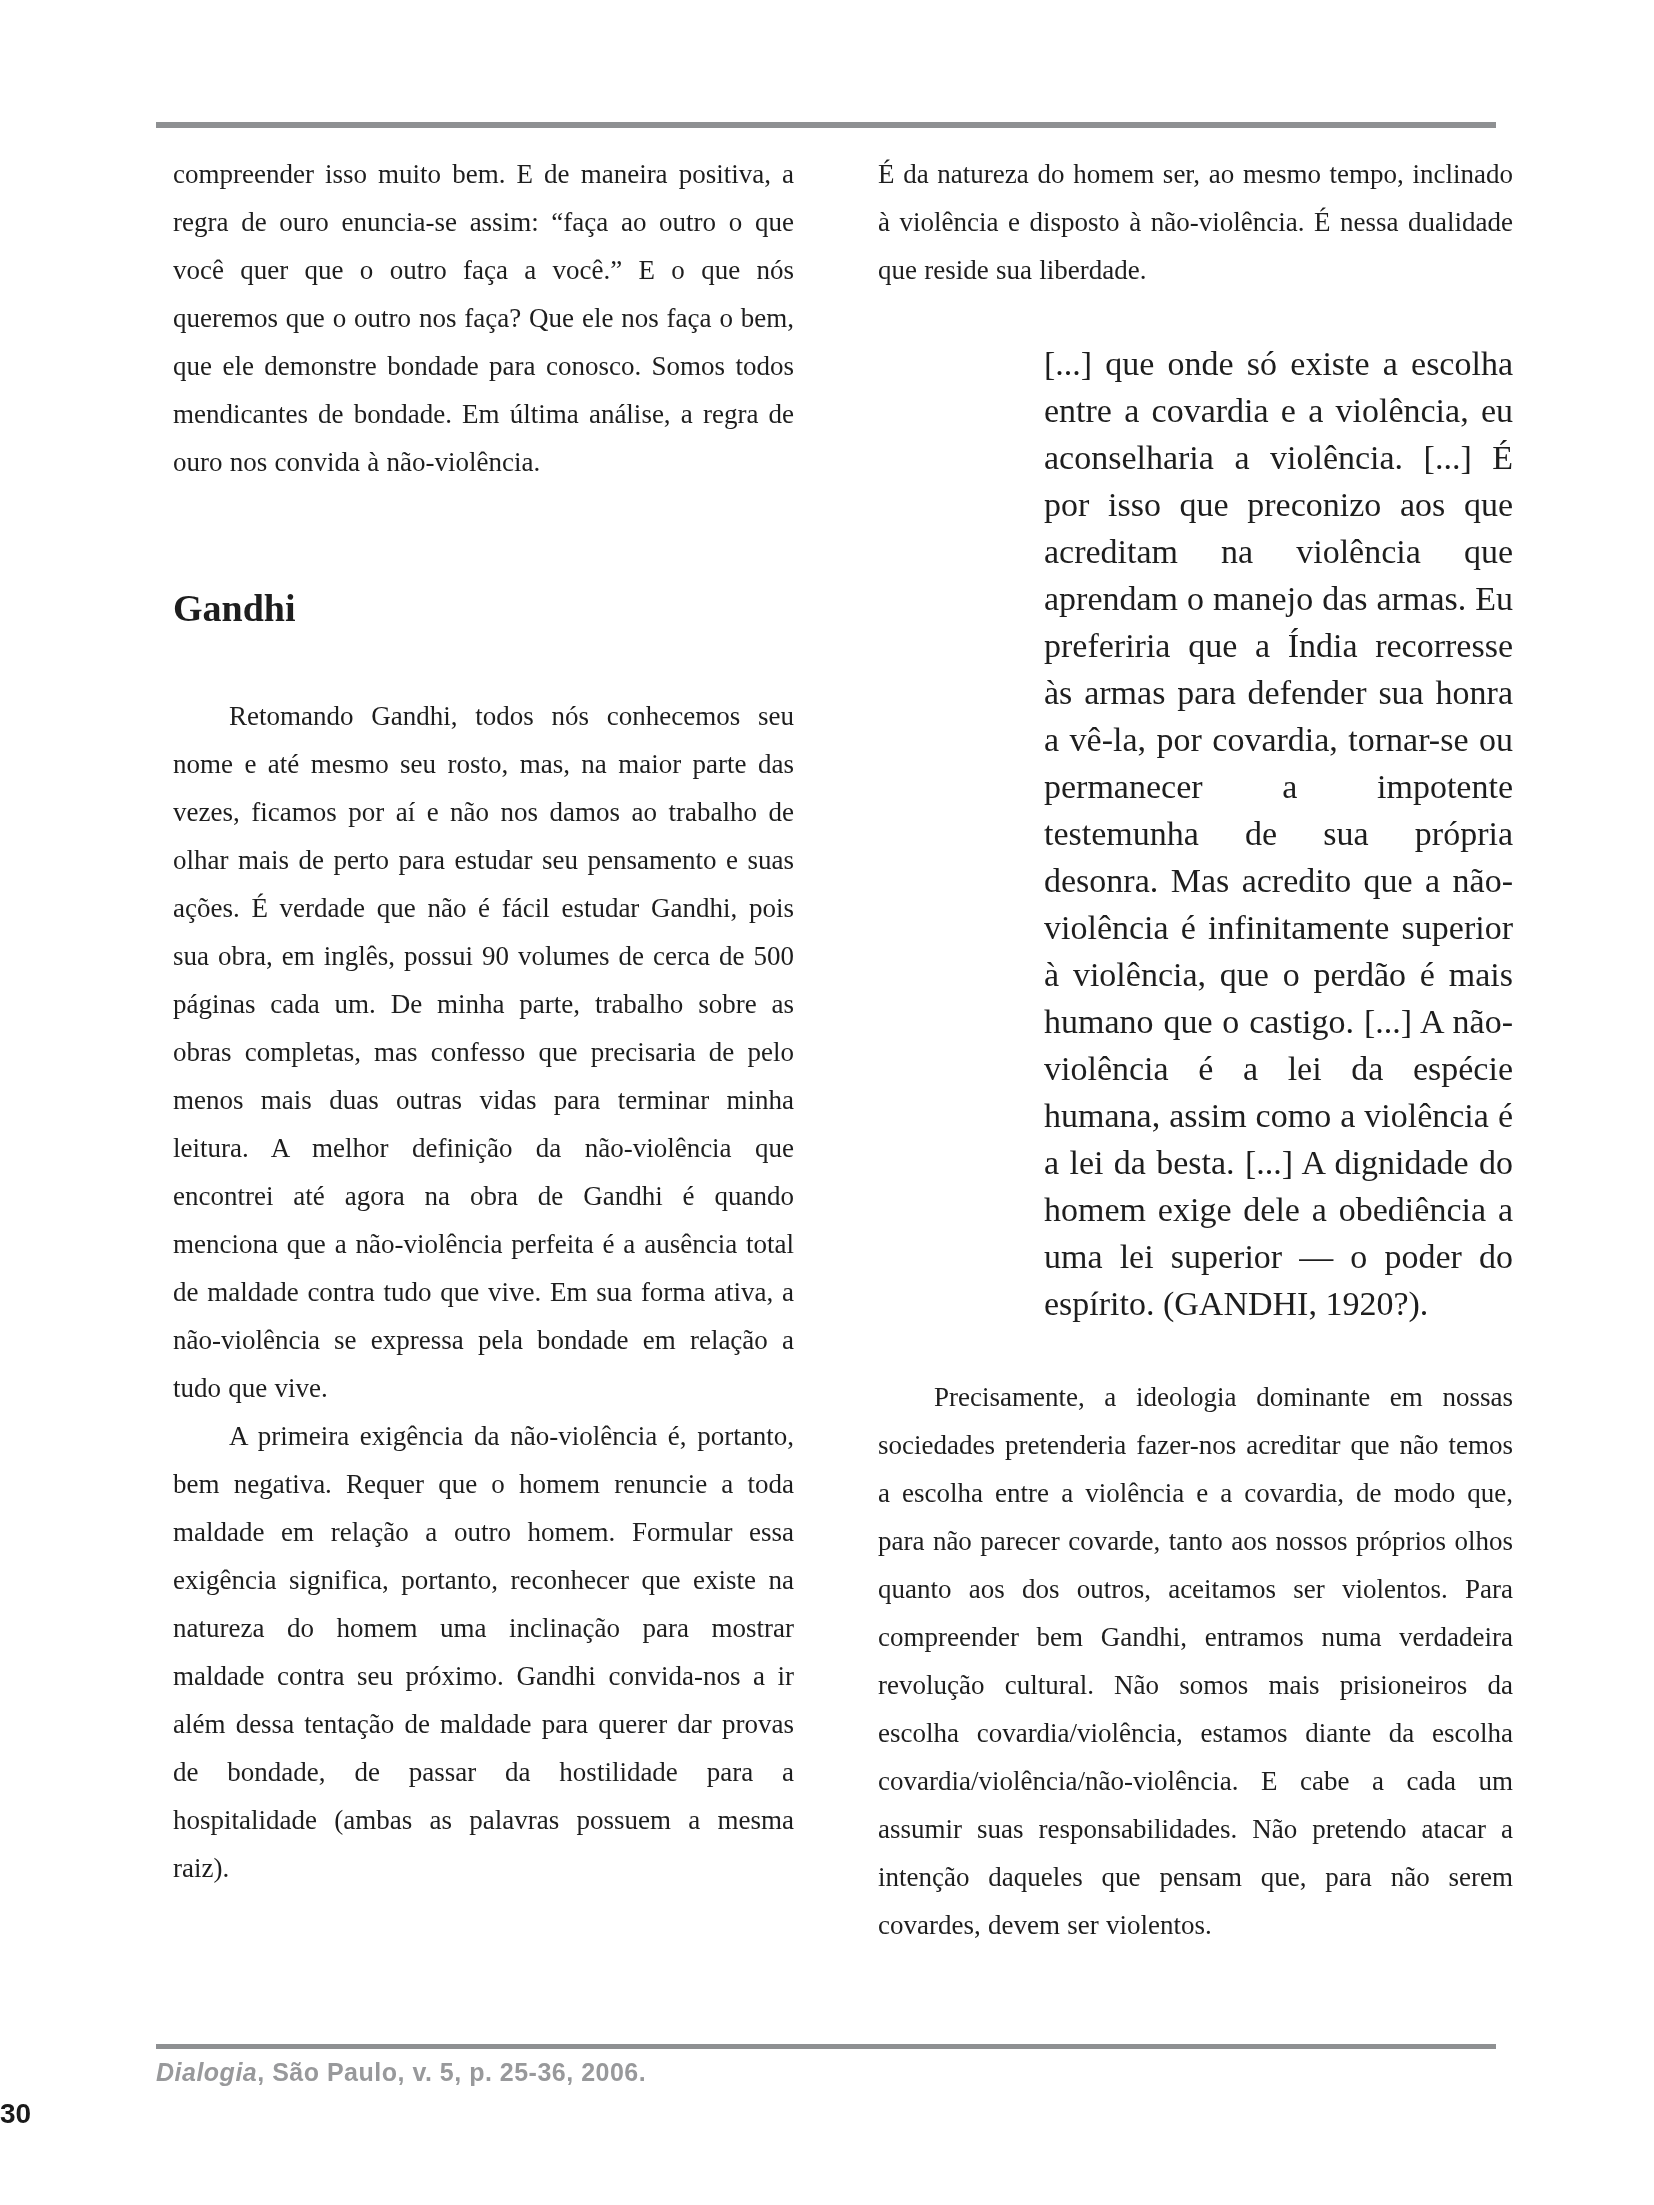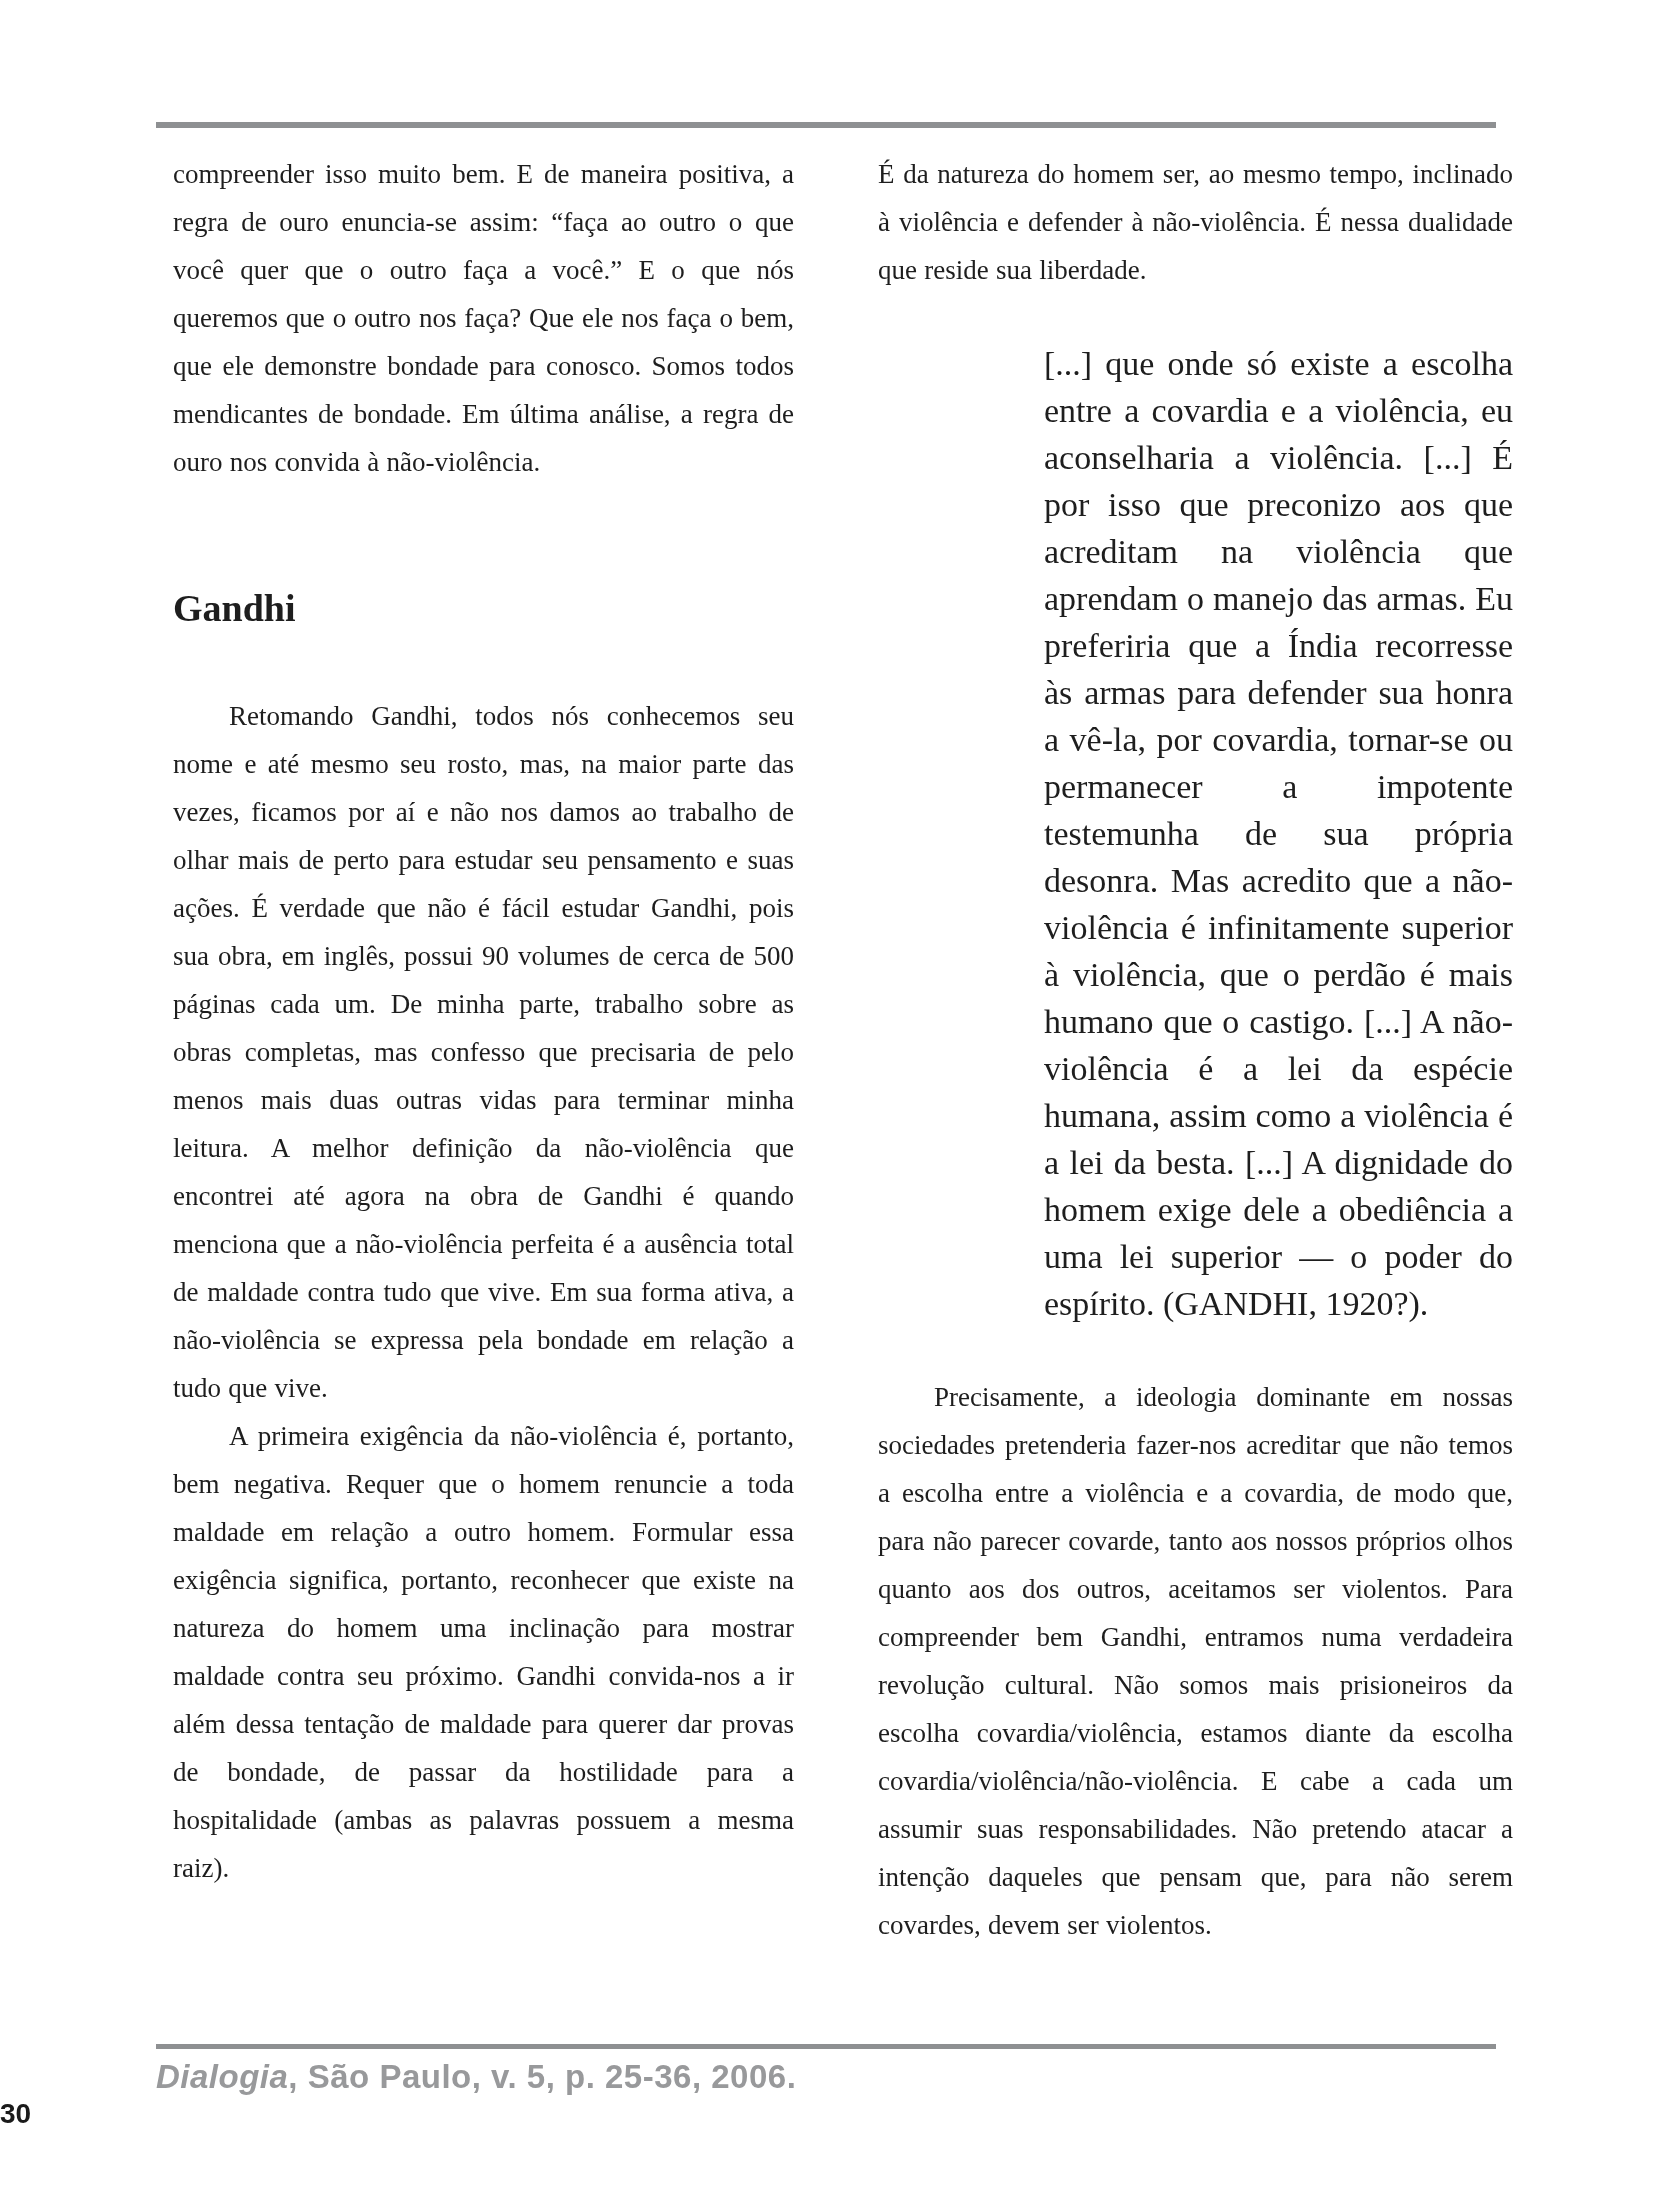--- a/index.html
+++ b/index.html
@@ -67,21 +67,21 @@
     width: 1340px;
     height: 5px;
     background: #8e9092;
   }
   .footer-citation {
     position: absolute;
     left: 156px;
     top: 2058px;
     font-family: "Liberation Sans", "DejaVu Sans", sans-serif;
     font-weight: bold;
-    font-size: 33px;
+    font-size: 25px;
     letter-spacing: 0.5px;
     color: #98999b;
   }
   .footer-citation .journal-name { font-style: italic; }
   .page-number {
     position: absolute;
     left: 0;
     top: 2098px;
     width: 1654px;
     font-family: "Liberation Sans", "DejaVu Sans", sans-serif;
@@ -100,21 +100,21 @@
   <div class="columns">
 
     <div class="column-left">
       <p class="body">compreender isso muito bem. E de maneira positiva, a regra de ouro enuncia-se assim: “faça ao outro o que você quer que o outro faça a você.” E o que nós queremos que o outro nos faça? Que ele nos faça o bem, que ele demonstre bondade para conosco. Somos todos mendicantes de bondade. Em última análise, a regra de ouro nos convida à não-violência.</p>
       <h2 class="section-heading">Gandhi</h2>
       <p class="body indent">Retomando Gandhi, todos nós conhecemos seu nome e até mesmo seu rosto, mas, na maior parte das vezes, ficamos por aí e não nos damos ao trabalho de olhar mais de perto para estudar seu pensamento e suas ações. É verdade que não é fácil estudar Gandhi, pois sua obra, em inglês, possui 90 volumes de cerca de 500 páginas cada um. De minha parte, trabalho sobre as obras completas, mas confesso que precisaria de pelo menos mais duas outras vidas para terminar minha leitura. A melhor definição da não-violência que encontrei até agora na obra de Gandhi é quando menciona que a não-violência perfeita é a ausência total de maldade contra tudo que vive. Em sua forma ativa, a não-violência se expressa pela bondade em relação a tudo que vive.</p>
       <p class="body indent">A primeira exigência da não-violência é, portanto, bem negativa. Requer que o homem renuncie a toda maldade em relação a outro homem. Formular essa exigência significa, portanto, reconhecer que existe na natureza do homem uma inclinação para mostrar maldade contra seu próximo. Gandhi convida-nos a ir além dessa tentação de maldade para querer dar provas de bondade, de passar da hostilidade para a hospitalidade (ambas as palavras possuem a mesma raiz).</p>
     </div>
 
     <div class="column-right">
-      <p class="body">É da natureza do homem ser, ao mesmo tempo, inclinado à violência e defender à não-violência. É nessa dualidade que reside sua liberdade.</p>
+      <p class="body">É da natureza do homem ser, ao mesmo tempo, inclinado à violência e disposto à não-violência. É nessa dualidade que reside sua liberdade.</p>
       <blockquote class="quote">[...] que onde só existe a escolha entre a covardia e a violência, eu aconselharia a violência. [...] É por isso que preconizo aos que acreditam na violência que aprendam o manejo das armas. Eu preferiria que a Índia recorresse às armas para defender sua honra a vê-la, por covardia, tornar-se ou permanecer a impotente testemunha de sua própria desonra. Mas acredito que a não-violência é infinitamente superior à violência, que o perdão é mais humano que o castigo. [...] A não-violência é a lei da espécie humana, assim como a violência é a lei da besta. [...] A dignidade do homem exige dele a obediência a uma lei superior — o poder do espírito. (GANDHI, 1920?).</blockquote>
       <p class="body indent">Precisamente, a ideologia dominante em nossas sociedades pretenderia fazer-nos acreditar que não temos a escolha entre a violência e a covardia, de modo que, para não parecer covarde, tanto aos nossos próprios olhos quanto aos dos outros, aceitamos ser violentos. Para compreender bem Gandhi, entramos numa verdadeira revolução cultural. Não somos mais prisioneiros da escolha covardia/violência, estamos diante da escolha covardia/violência/não-violência. E cabe a cada um assumir suas responsabilidades. Não pretendo atacar a intenção daqueles que pensam que, para não serem covardes, devem ser violentos.</p>
     </div>
 
   </div>
 
   <div class="footer-rule"></div>
 
   <div class="footer-citation">
     <span class="journal-name">Dialogia</span><span>, São Paulo, v. 5, p. 25-36, 2006.</span>

